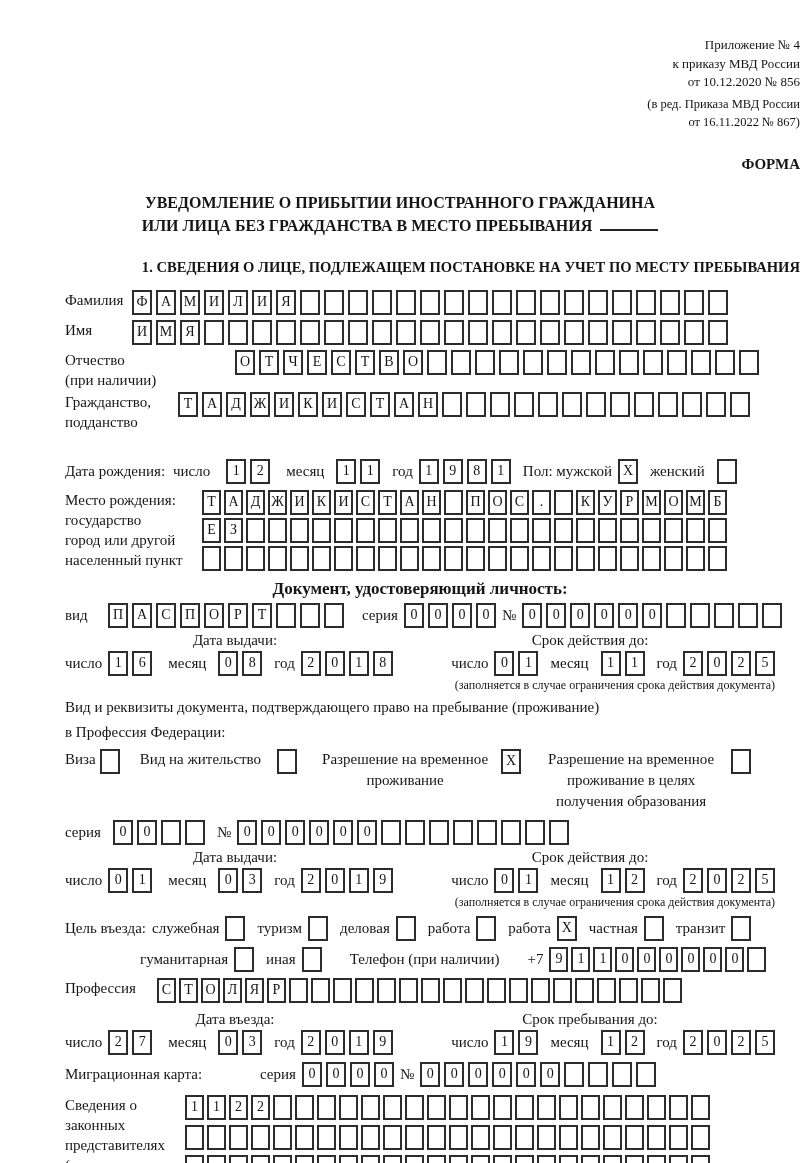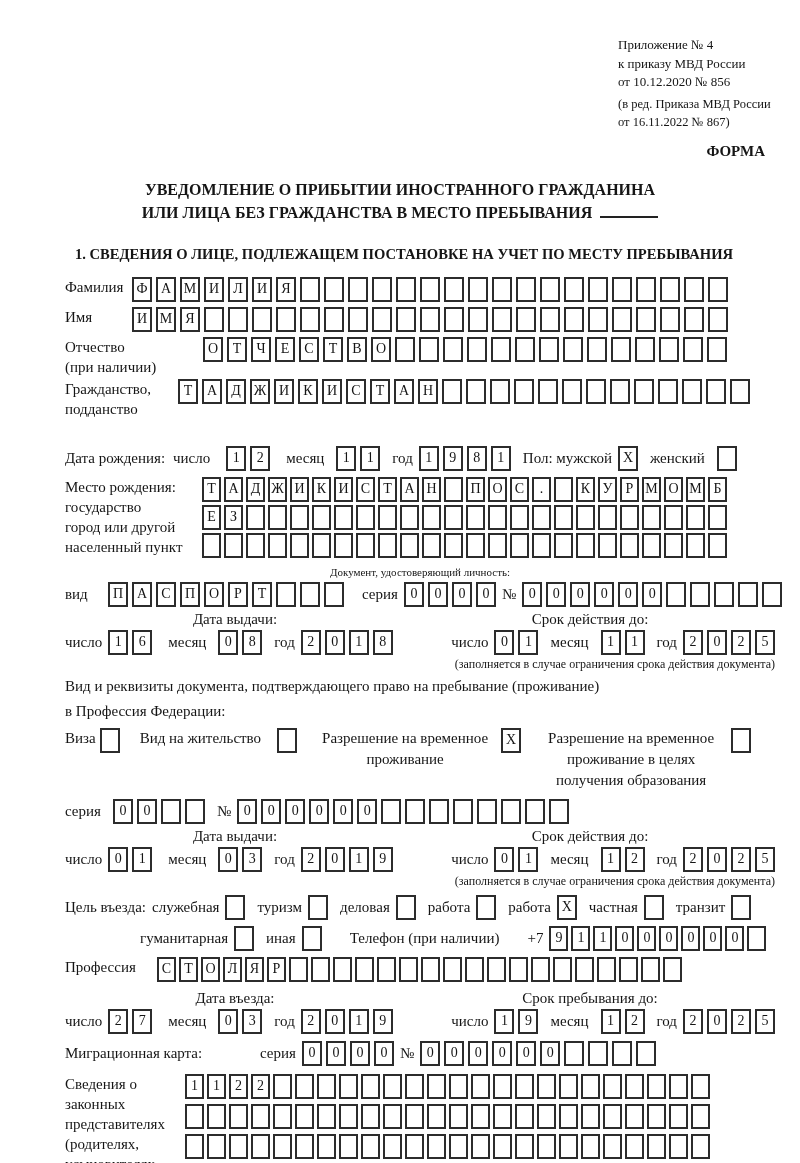--- a/index.html
+++ b/index.html
@@ -5,47 +5,47 @@
   * { margin:0; padding:0; box-sizing:border-box; }
   html,body { background:#fff; }
   body {
     width:800px; height:1163px; overflow:hidden;
     font-family:"Liberation Serif", serif; color:#151515;
     position:relative;
   }
   .content { padding:0 25px 0 65px; }
 
   
-  .top-block { margin:36px 0 0 618px; font-size:13px; line-height:18.5px; }
+  .top-block { margin:36px 0 0 618px; font-size:13px; line-height:18.5px;text-align:right; }
   .top-sub { font-size:12.5px; line-height:18px; margin-top:3px; }
-  .forma { text-align:right; padding-right:35px; font-weight:bold; font-size:15px; margin-top:12px; }
+  .forma { text-align:right; font-weight:bold; font-size:15px; margin-top:25px; }
 
   .title { text-align:center; font-weight:bold; font-size:16px; line-height:23px; margin-top:18px; }
   .title-underline { display:inline-block; width:58px; border-bottom:2px solid #222; height:14px; margin-left:8px; }
-  .sec-heading { text-align:center; font-weight:bold; font-size:14.6px; margin-top:22px;margin-left:8px; }
+  .sec-heading { text-align:right; font-weight:bold; font-size:14.6px; margin-top:22px;margin-left:8px; }
 
   .rows { margin-top:14px; }
   .frow { display:flex; align-items:flex-start; margin-bottom:5px; }
   .lbl { font-size:15px; line-height:20px; }
   .lblcol { flex:none; }
   .w67{width:67px;} .w138{width:138px;} .w113{width:113px;} .w137{width:137px;}
   .w43{width:43px;} .w92{width:92px;} .w120{width:120px;} .w195{width:195px;} .w108{width:108px;}
 
   .strip { display:flex; gap:4px; }
   .strip.tight { gap:3px; }
   .cell, .cb {
     width:20px; height:25px; flex:none;
     border:2px solid #2c2c2c; background:#fff;
     display:flex; align-items:center; justify-content:center;
     font-size:14px; font-family:"Liberation Serif", serif;
   }
   .strip.tight .cell { width:19px; }
   .vstack { display:flex; flex-direction:column; gap:3px; }
 
-  .center-bold { text-align:center; font-weight:normal; font-size:11px; margin:2px 0 4px 0; }
+  .center-bold { text-align:center; font-weight:bold; font-size:17px; margin:2px 0 4px 0; }
 
   .dhead { display:flex; font-size:15px; margin-top:2px; }
   .dh1 { width:340px; text-align:center; }
   .dh2 { flex:1; text-align:center; }
   .dates { display:flex; justify-content:space-between; align-items:center; margin-top:2px; }
   .dgroup { display:flex; align-items:center; }
   .mlS { margin-left:6px; } .mlM { margin-left:12px; } .mlL { margin-left:16px; } .mlXL { margin-left:28px; }
   .note { font-size:12px; text-align:right; margin-top:2px; margin-bottom:3px; }
 
   .intro { font-size:15px; line-height:21px; margin-top:4px; }
@@ -134,21 +134,21 @@
           <span class="cell"></span>
           <span class="cell"></span>
           <span class="cell"></span>
           <span class="cell"></span>
           <span class="cell"></span>
           <span class="cell"></span>
           <span class="cell"></span>
         </span>
     </div>
 
-    <div class="frow" style="margin-bottom:2px;">
+    <div class="frow" style="margin-bottom:2px;gap:32px;">
       <span class="lblcol w138">
         <span class="lbl" style="display:block">Отчество</span>
         <span class="lbl" style="display:block">(при наличии)</span>
       </span>
       <span class="strip">
           <span class="cell">О</span>
           <span class="cell">Т</span>
           <span class="cell">Ч</span>
           <span class="cell">Е</span>
           <span class="cell">С</span>

